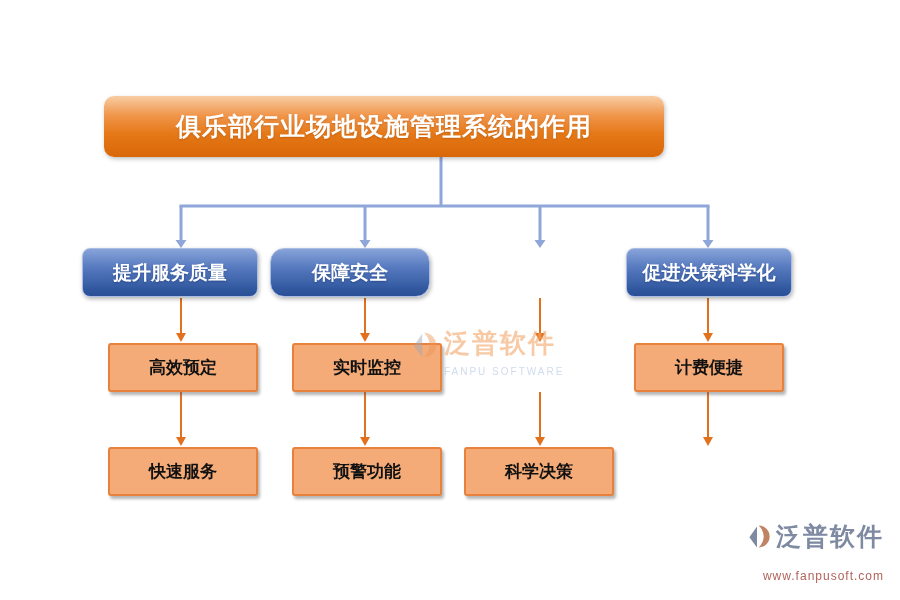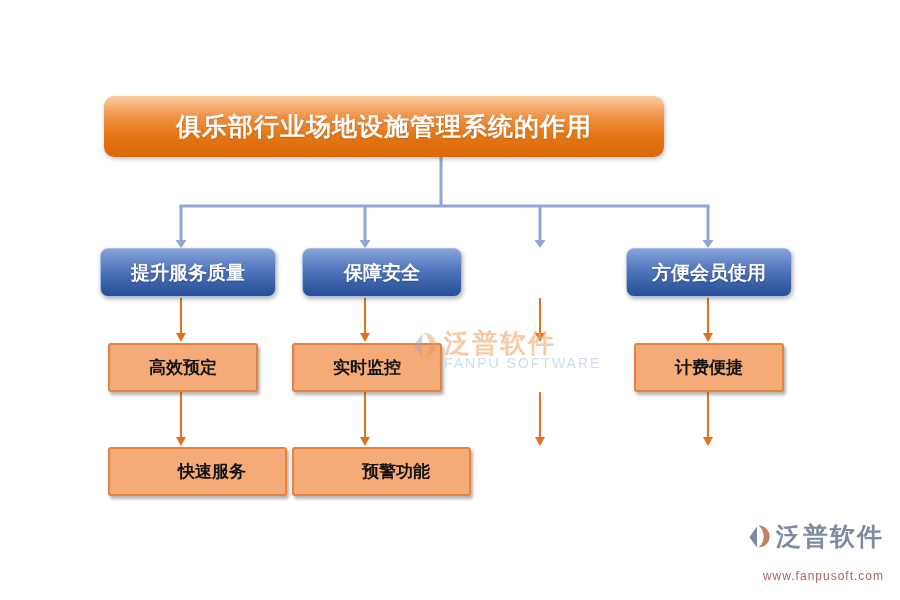--- a/index.html
+++ b/index.html
@@ -26,48 +26,48 @@
   
   .hdr{
     position:absolute;top:248px;height:47px;border-radius:8px;
     background:linear-gradient(180deg,#87a3d8 0%,#5679bf 40%,#31589f 85%,#2a4f96 100%);
     border:1px solid #a9bce2;
     color:#ffffff;font-size:19px;font-weight:bold;
     display:flex;align-items:center;justify-content:center;
     box-shadow:1px 2px 4px rgba(0,0,0,0.30);
     text-shadow:0 1px 2px rgba(0,30,90,0.35);
   }
-  .h1{left:100px;width:174px;}
-  .h2{left:302px;width:158px;}
+  .h1{left:82px;width:174px;}
+  .h2{left:270px;width:158px;border-radius:14px;}
   .h3{left:451px;width:178px;}
   .h4{left:626px;width:164px;}
 
   
   .node{
     position:absolute;width:146px;height:45px;border-radius:3px;
     background:#f4ab77;border:2px solid #e8813c;
     color:#111111;font-size:17px;font-weight:bold;
     display:flex;align-items:center;justify-content:center;
     box-shadow:2px 3px 3px rgba(90,90,90,0.45);
   }
   .r1{top:343px;text-align:right;}
-  .r2{top:447px;padding-left:29px;}
+  .r2{top:447px;}
   .c1{left:108px;}
   .c2{left:292px;}
   .c3{left:464px;}
   .c4{left:634px;}
 
   
   .wm{
     position:absolute;left:410px;top:330px;display:flex;align-items:flex-start;
     gap:4px;opacity:0.85;pointer-events:none;z-index:3;
   }
   .wm .wm-text{display:flex;flex-direction:column;line-height:1;}
   .wm .wm-name{font-size:26px;font-weight:bold;color:rgba(242,167,107,0.72);letter-spacing:2px;}
-  .wm .wm-sub{font-size:14px;letter-spacing:2px;color:rgba(196,211,233,0.95);margin-top:0;}
+  .wm .wm-sub{font-size:10px;letter-spacing:2px;color:rgba(196,211,233,0.95);margin-top:11px;}
 
   
   .brand{
     position:absolute;right:16px;bottom:18px;display:flex;flex-direction:column;
     align-items:flex-end;line-height:1;
   }
   .brand .row{display:flex;align-items:center;gap:3px;}
   .brand .brand-name{
     font-family:"Liberation Serif","DejaVu Serif",serif;
     font-size:25px;font-weight:bold;color:#7e8aa2;letter-spacing:2px;
@@ -131,28 +131,29 @@
     <div class="wm-text">
       <span class="wm-name">泛普软件</span>
       <span class="wm-sub">FANPU SOFTWARE</span>
     </div>
   </div>
 
   <div class="title">俱乐部行业场地设施管理系统的作用</div>
 
   <div class="hdr h1">提升服务质量</div>
   <div class="hdr h2">保障安全</div>
-  <div class="hdr h4">方便会员使用</div>
+  <div class="hdr h4">促进决策科学化</div>
 
   <div class="node r1 c1">高效预定</div>
   <div class="node r1 c2">实时监控</div>
   <div class="node r1 c4">计费便捷</div>
 
   <div class="node r2 c1">快速服务</div>
   <div class="node r2 c2">预警功能</div>
+  <div class="node r2 c3">科学决策</div>
 
   <div class="brand">
     <div class="row">
       <svg width="27" height="27" viewBox="0 0 32 32" aria-hidden="true">
         <path d="M4 17 L13 4 L13 29 Z" fill="#7e8aa2"></path>
         <path d="M15 3 a13 13 0 0 1 13 13 a13 13 0 0 1 -13 13 a19 19 0 0 0 6 -13 a19 19 0 0 0 -6 -13 z" fill="#c08464"></path>
       </svg>
       <span class="brand-name">泛普软件</span>
     </div>
     <span class="brand-url">www.fanpusoft.com</span>

